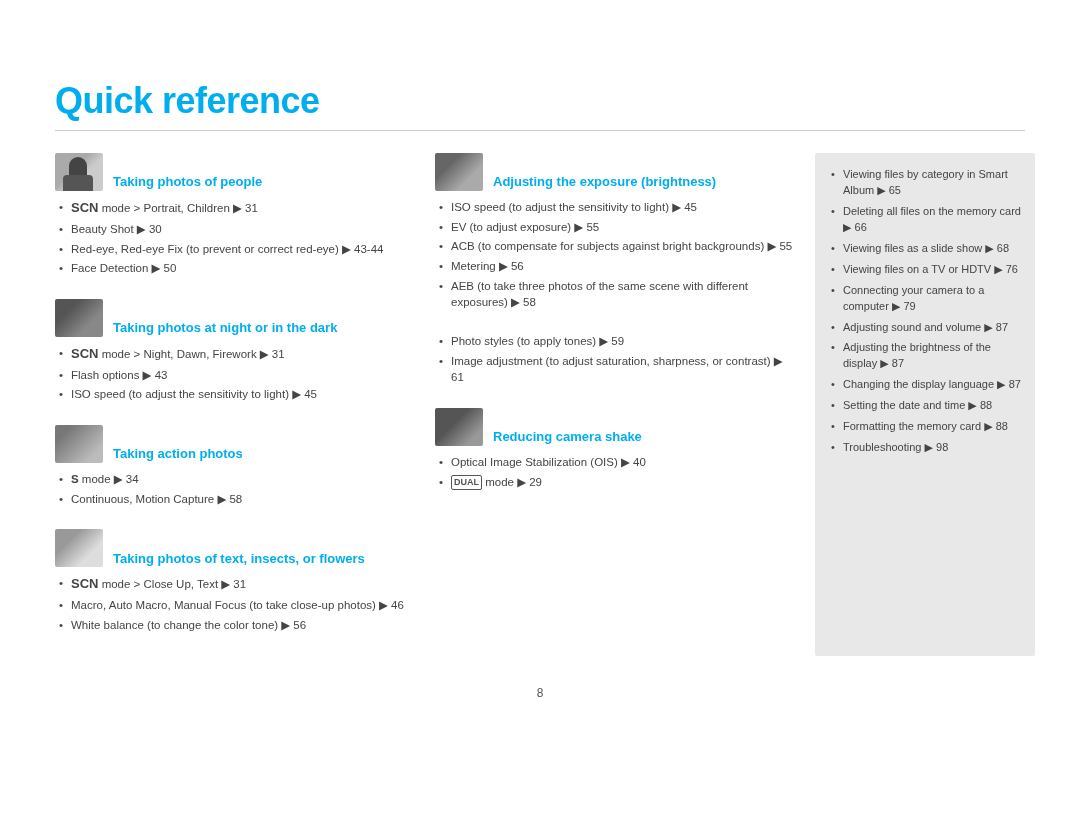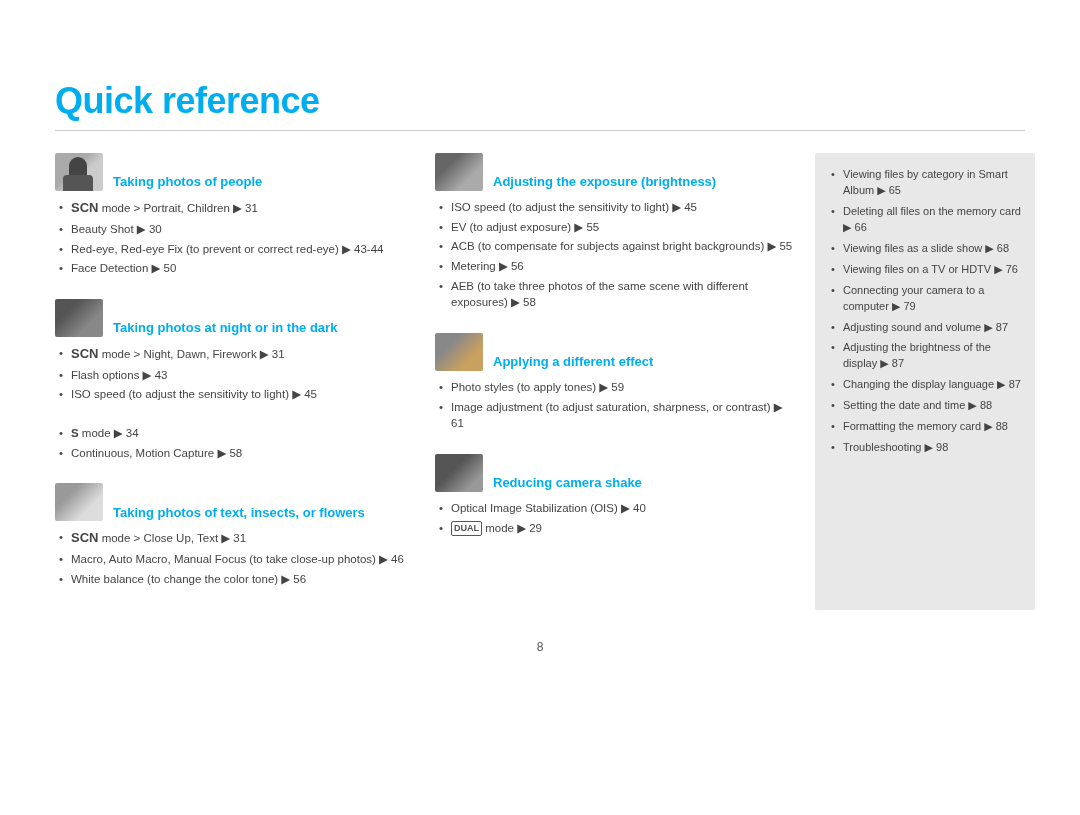--- a/index.html
+++ b/index.html
@@ -193,20 +193,24 @@
           <span class="section-title">Taking photos at night or in the dark</span>
         </div>
         <ul class="section-list">
           <li><span class="scn">SCN</span> mode &gt; Night, Dawn, Firework ▶ 31</li>
           <li>Flash options ▶ 43</li>
           <li>ISO speed (to adjust the sensitivity to light) ▶ 45</li>
         </ul>
       </div>
 
       <div class="section">
+        <div class="section-header">
+          <div class="section-img img-action"></div>
+          <span class="section-title">Taking action photos</span>
+        </div>
         <ul class="section-list">
           <li><strong>S</strong> mode ▶ 34</li>
           <li>Continuous, Motion Capture ▶ 58</li>
         </ul>
       </div>
 
       <div class="section">
         <div class="section-header">
           <div class="section-img img-macro"></div>
           <span class="section-title">Taking photos of text, insects, or flowers</span>
@@ -230,24 +234,20 @@
         <ul class="section-list">
           <li>ISO speed (to adjust the sensitivity to light) ▶ 45</li>
           <li>EV (to adjust exposure) ▶ 55</li>
           <li>ACB (to compensate for subjects against bright backgrounds) ▶ 55</li>
           <li>Metering ▶ 56</li>
           <li>AEB (to take three photos of the same scene with different exposures) ▶ 58</li>
         </ul>
       </div>
 
       <div class="section">
-        <div class="section-header">
-          <div class="section-img img-effect"></div>
-          <span class="section-title">Applying a different effect</span>
-        </div>
         <ul class="section-list">
           <li>Photo styles (to apply tones) ▶ 59</li>
           <li>Image adjustment (to adjust saturation, sharpness, or contrast) ▶ 61</li>
         </ul>
       </div>
 
       <div class="section">
         <div class="section-header">
           <div class="section-img img-shake"></div>
           <span class="section-title">Reducing camera shake</span>

